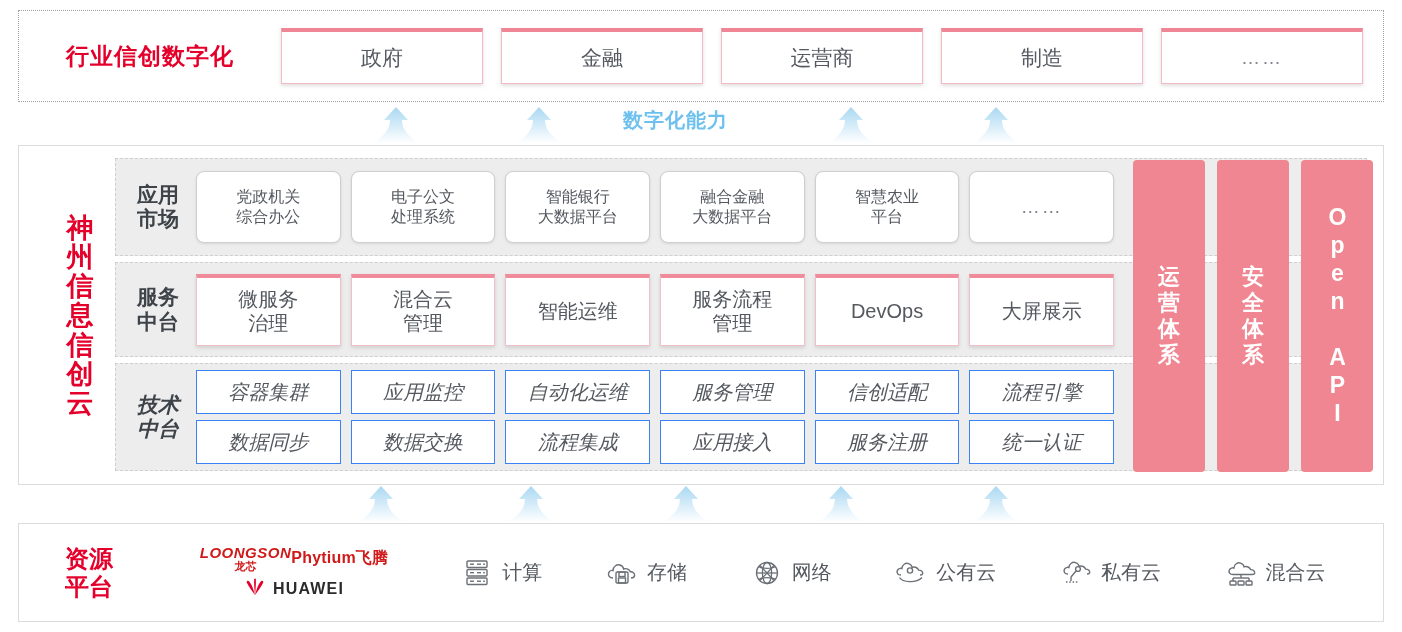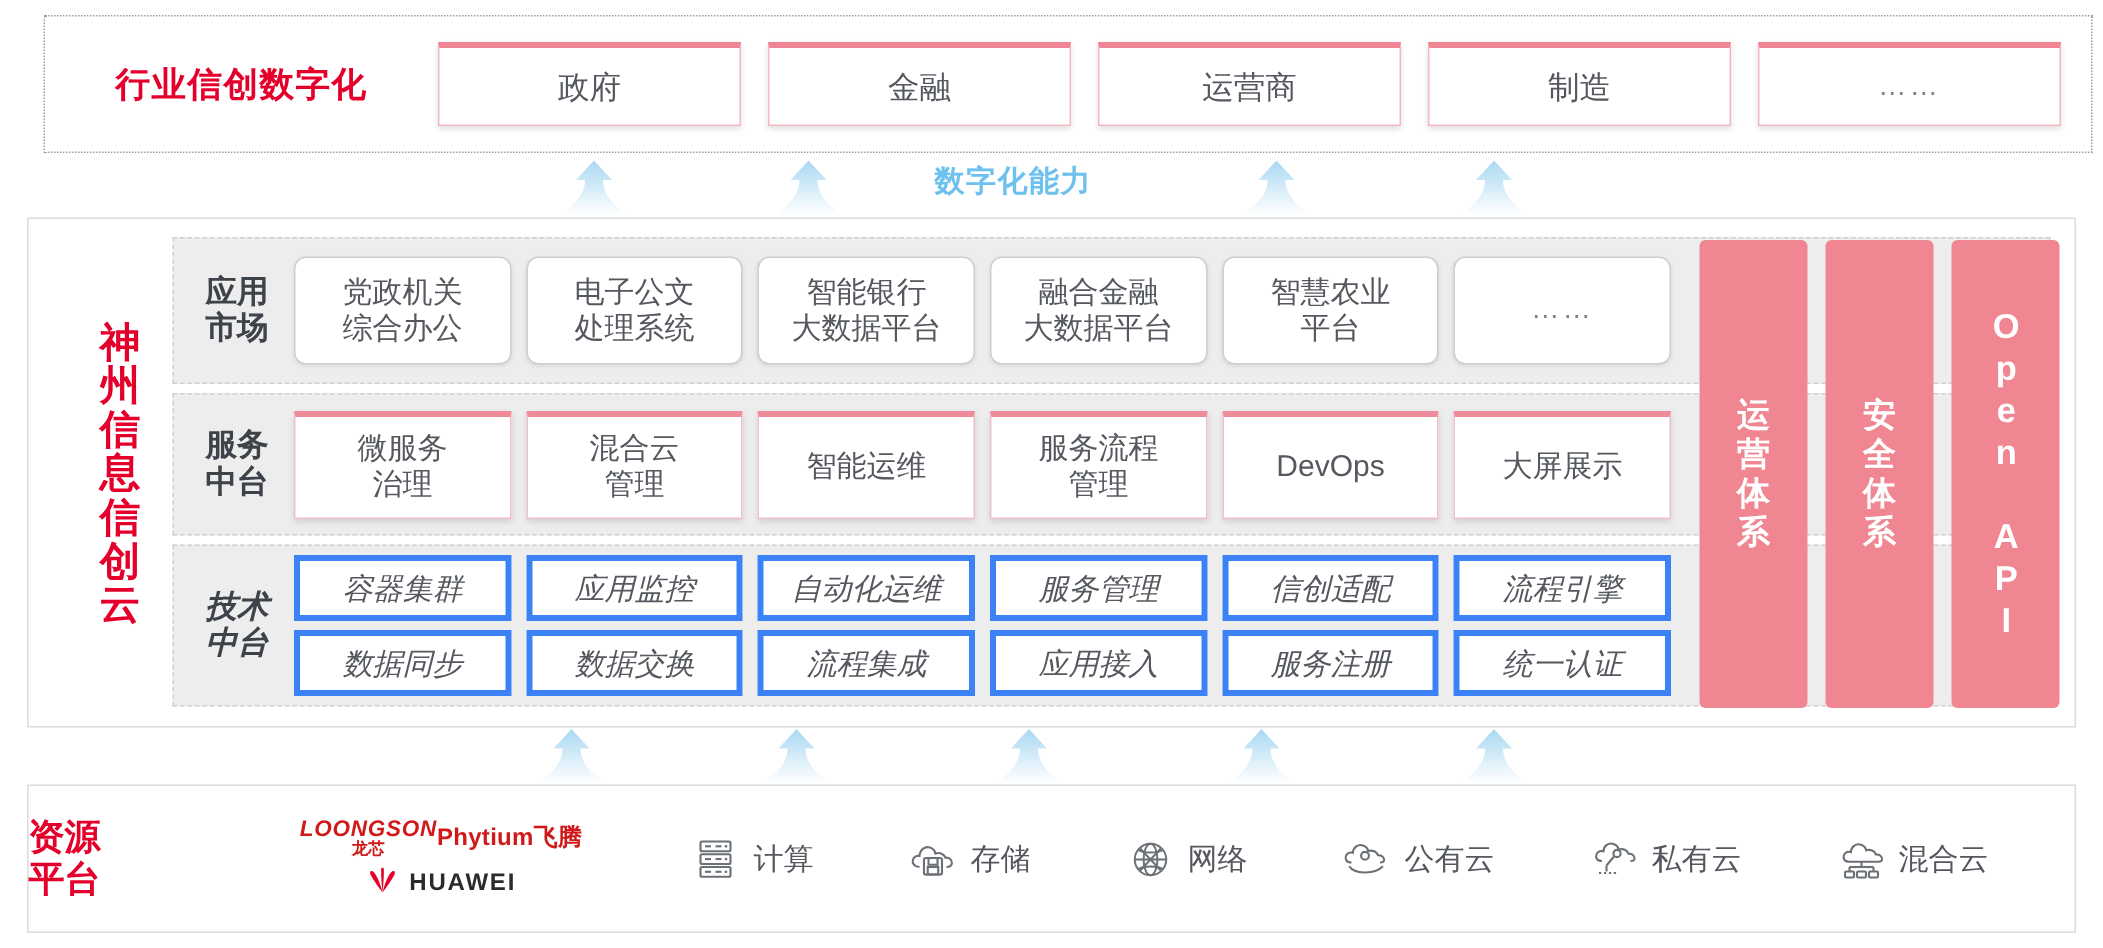--- a/index.html
+++ b/index.html
@@ -11,21 +11,21 @@
     width: 1402px; height: 632px;
     font-family: "Liberation Sans", "DejaVu Sans", sans-serif;
     color: #5a5f66;
     overflow: hidden;
     position: relative;
   }
 
   
   .industry-band {
     position: absolute;
-    left: 29px; top: 10px;
+    left: 18px; top: 10px;
     width: 1366px; height: 92px;
     border: 1px dotted #9aa0a6;
     display: flex;
     align-items: center;
   }
   .industry-title {
     width: 262px;
     text-align: center;
     font-size: 23px;
     font-weight: bold;
@@ -151,21 +151,21 @@
     flex: 1 1 0;
     background: #ffffff;
     border: 1px solid #cfcfcf;
     border-radius: 8px;
     box-shadow: 0 1px 3px rgba(0,0,0,0.10);
     height: 72px;
     display: flex;
     align-items: center;
     justify-content: center;
     text-align: center;
-    font-size: 20px;
+    font-size: 16px;
     color: #55595f;
     line-height: 1.22;
   }
   .app-card.dots { letter-spacing: 2px; font-size: 19px; color: #7d838a; }
 
   
   .svc-card {
     flex: 1 1 0;
     background: #ffffff;
     border: 1px solid #f0bfc8;
@@ -178,21 +178,21 @@
     text-align: center;
     font-size: 20px;
     color: #55595f;
     line-height: 1.22;
   }
 
   
   .tech-card {
     flex: 1 1 0;
     background: #ffffff;
-    border: 4px solid #3b82f6;
+    border: 1px solid #3b82f6;
     display: flex;
     align-items: center;
     justify-content: center;
     text-align: center;
     font-size: 20px;
     color: #55595f;
   }
 
   
   .pillars {
@@ -238,21 +238,21 @@
     position: absolute;
     left: 18px; top: 523px;
     width: 1366px; height: 99px;
     border: 1px solid #dcdcdc;
     background: #ffffff;
     display: flex;
     align-items: center;
   }
   .resource-title {
     width: 140px;
-    text-align: left;
+    text-align: center;
     font-size: 24px;
     font-weight: bold;
     color: #e4002b;
     line-height: 1.15;
     flex: 0 0 auto;
   }
   .resource-title span { display: block; }
 
   .vendor-logos {
     flex: 0 0 auto;

